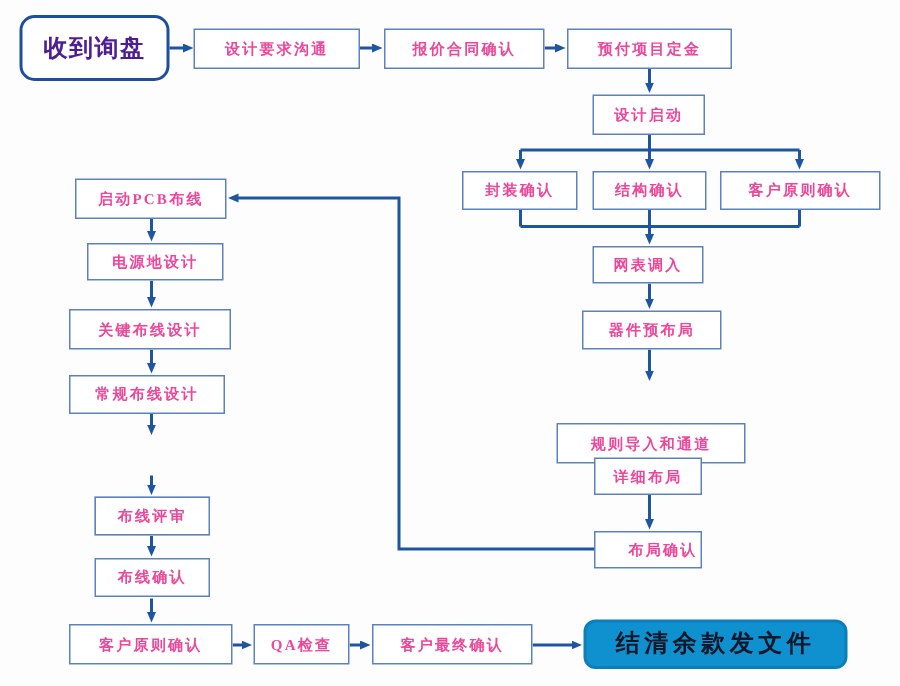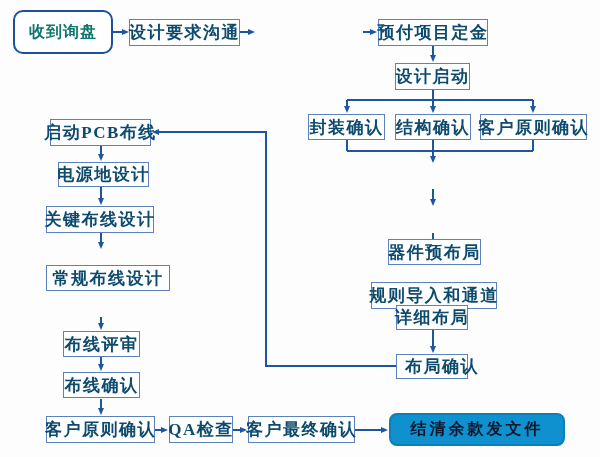--- a/index.html
+++ b/index.html
@@ -20,32 +20,32 @@
     width:600px;height:457px;
   }
   .node{
     position:absolute;
     box-sizing:border-box;
     display:flex;
     align-items:center;
     justify-content:center;
     background:#ffffff;
     border:1.5px solid #5c82bd;
-    color:#0c4a6e;
-    font-size:17px;
+    color:#ec4899;
+    font-size:10px;
     font-weight:bold;
     letter-spacing:1.5px;
     white-space:nowrap;
     text-align:center;
   }
   .node--start{
     font-family:"Liberation Sans", sans-serif;
     border:2.5px solid #1d4f9b;
     border-radius:10px;
-    color:#0f766e;
+    color:#4c1d95;
     font-size:16px;
     letter-spacing:1px;
   }
   .node--end{
     background:#0f90cf;
     border:2px solid #0c7fb9;
     border-radius:8px;
     color:#0f172a;
     font-size:16px;
     letter-spacing:3px;
@@ -97,36 +97,38 @@
       <path d="M101,399 L101,409" marker-end="url(#arrow)"></path>
 
       <path d="M155,430 L162,430" marker-end="url(#arrow)"></path>
       <path d="M233,430 L241,430" marker-end="url(#arrow)"></path>
       <path d="M355,430 L382,430" marker-end="url(#arrow)"></path>
     </g>
   </svg>
 
   <div class="node node--start" style="left:13px;top:10px;width:100px;height:44px;">收到询盘</div>
   <div class="node" style="left:129px;top:19px;width:111px;height:27px;">设计要求沟通</div>
+  <div class="node" style="left:256px;top:19px;width:107px;height:27px;">报价合同确认</div>
   <div class="node" style="left:378px;top:19px;width:110px;height:27px;">预付项目定金</div>
 
   <div class="node" style="left:395px;top:63px;width:75px;height:27px;">设计启动</div>
   <div class="node" style="left:308px;top:114px;width:77px;height:26px;">封装确认</div>
   <div class="node" style="left:395px;top:114px;width:76px;height:26px;">结构确认</div>
   <div class="node" style="left:480px;top:114px;width:107px;height:26px;">客户原则确认</div>
 
-  <div class="node" style="left:388px;top:207px;width:93px;height:26px;margin-top:32px;">器件预布局</div>
+  <div class="node" style="left:395px;top:164px;width:74px;height:25px;">网表调入</div>
+  <div class="node" style="left:388px;top:207px;width:93px;height:26px;">器件预布局</div>
   <div class="node" style="left:371px;top:255px;width:126px;height:27px;margin-top:27px;">规则导入和通道</div>
   <div class="node" style="left:396px;top:305px;width:72px;height:25px;text-align:center;">详细布局</div>
   <div class="node" style="left:396px;top:354px;width:72px;height:25px;padding-left:20px;">布局确认</div>
 
   <div class="node" style="left:50px;top:119px;width:101px;height:27px;">启动PCB布线</div>
   <div class="node" style="left:58px;top:162px;width:91px;height:25px;">电源地设计</div>
   <div class="node" style="left:46px;top:206px;width:108px;height:27px;">关键布线设计</div>
-  <div class="node" style="left:46px;top:250px;width:124px;height:26px;margin-top:15px;">常规布线设计</div>
+  <div class="node" style="left:46px;top:250px;width:104px;height:26px;">常规布线设计</div>
   <div class="node" style="left:63px;top:291px;width:77px;height:26px;margin-top:40px;">等长优化</div>
   <div class="node" style="left:63px;top:331px;width:77px;height:26px;">布线评审</div>
   <div class="node" style="left:63px;top:372px;width:77px;height:26px;">布线确认</div>
 
   <div class="node" style="left:46px;top:416px;width:109px;height:27px;">客户原则确认</div>
   <div class="node" style="left:169px;top:416px;width:64px;height:27px;">QA检查</div>
   <div class="node" style="left:248px;top:416px;width:107px;height:27px;">客户最终确认</div>
   <div class="node node--end" style="left:389px;top:413px;width:176px;height:33px;">结清余款发文件</div>
 
 </div>

